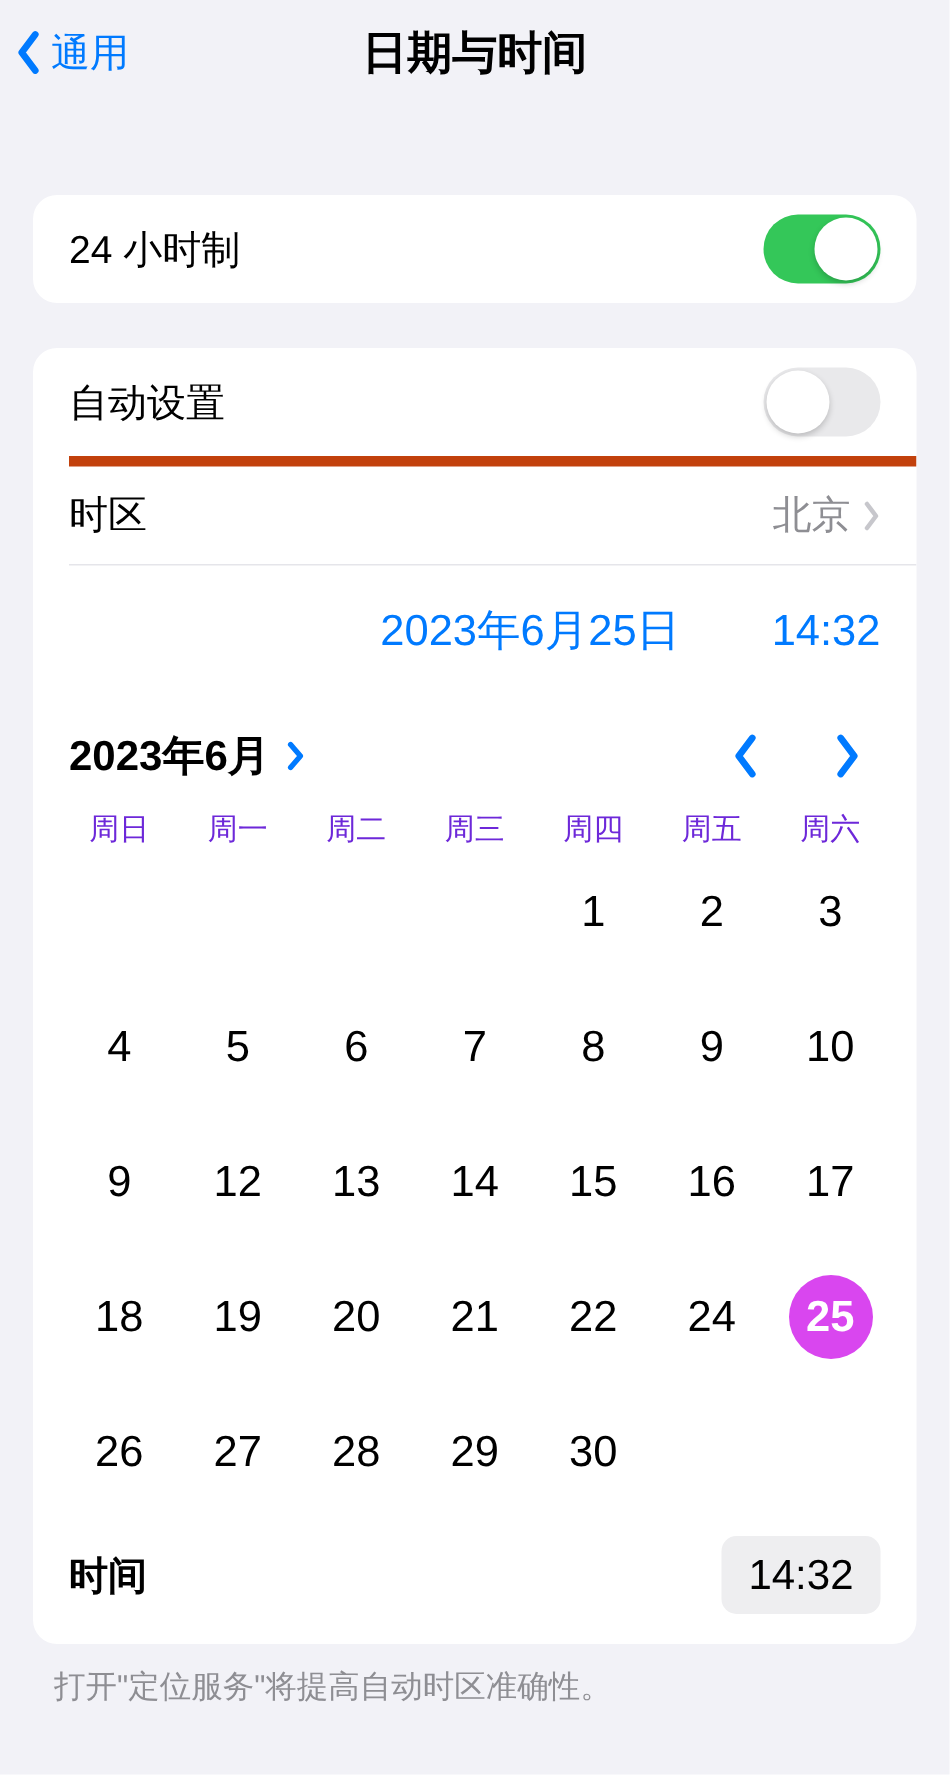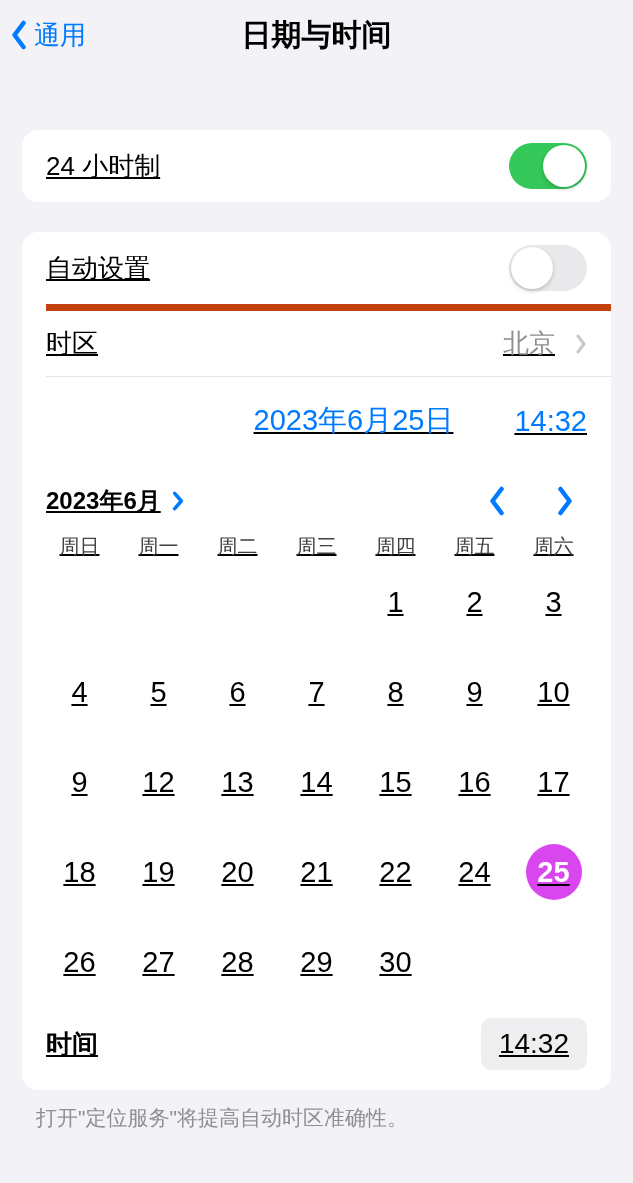--- a/index.html
+++ b/index.html
@@ -36,21 +36,20 @@
       transform: translateX(-50%);
       font-size: 30px;
       font-weight: 600;
       color: #000;
     }
     .group {
       background: #fff;
       border-radius: 16px;
       margin: 30px 22px 0;
       overflow: hidden;
-      text-decoration: underline;
     }
     .group-first { margin-top: 60px; }
     .row {
       display: flex;
       align-items: center;
       justify-content: space-between;
       padding: 0 24px;
       min-height: 72px;
       font-size: 26px;
       color: #000;
@@ -69,21 +68,21 @@
       position: absolute;
       width: 42px;
       height: 42px;
       border-radius: 50%;
       background: #fff;
       top: 2px;
       box-shadow: 0 2px 4px rgba(0,0,0,0.2);
     }
     .toggle.on .toggle-knob { right: 2px; }
     .toggle.off .toggle-knob { left: 2px; }
-    .row-value { color: #8e8e93; display:flex; align-items:center; gap:20px;}
+    .row-value { color: #8e8e93; display:flex; align-items:center; gap:8px;}
     .chevron-right {
       width: 12px;
       height: 20px;
       color: #c7c7cc;
     }
     .date-time-row {
       display: flex;
       justify-content: flex-end;
       align-items: center;
       gap: 61px;
@@ -96,33 +95,33 @@
     .month-header {
       display: flex;
       align-items: center;
       justify-content: space-between;
       padding: 20px 24px 16px;
     }
     .month-label {
       display: flex;
       align-items: center;
       gap: 10px;
-      font-size: 24px;
+      font-size: 28px;
       font-weight: 600;
       cursor:pointer;
     }
     .month-label .small-chevron { color: #007aff; width:14px; height:22px; }
     .month-nav { display: flex; gap: 48px; padding-right:12px;}
     .nav-chevron { width: 20px; height: 30px; color: #007aff; cursor:pointer; }
     .weekday-row {
       display: grid;
       grid-template-columns: repeat(7, 1fr);
       padding: 0 18px 6px;
       font-size: 20px;
-      color: #404040;
+      color: #6d28d9;
       text-align: center;
     }
     .calendar-grid {
       display: grid;
       grid-template-columns: repeat(7, 1fr);
       padding: 8px 18px 14px;
       row-gap: 34px;
       text-align: center;
       font-size: 29px;
       color: #000;

